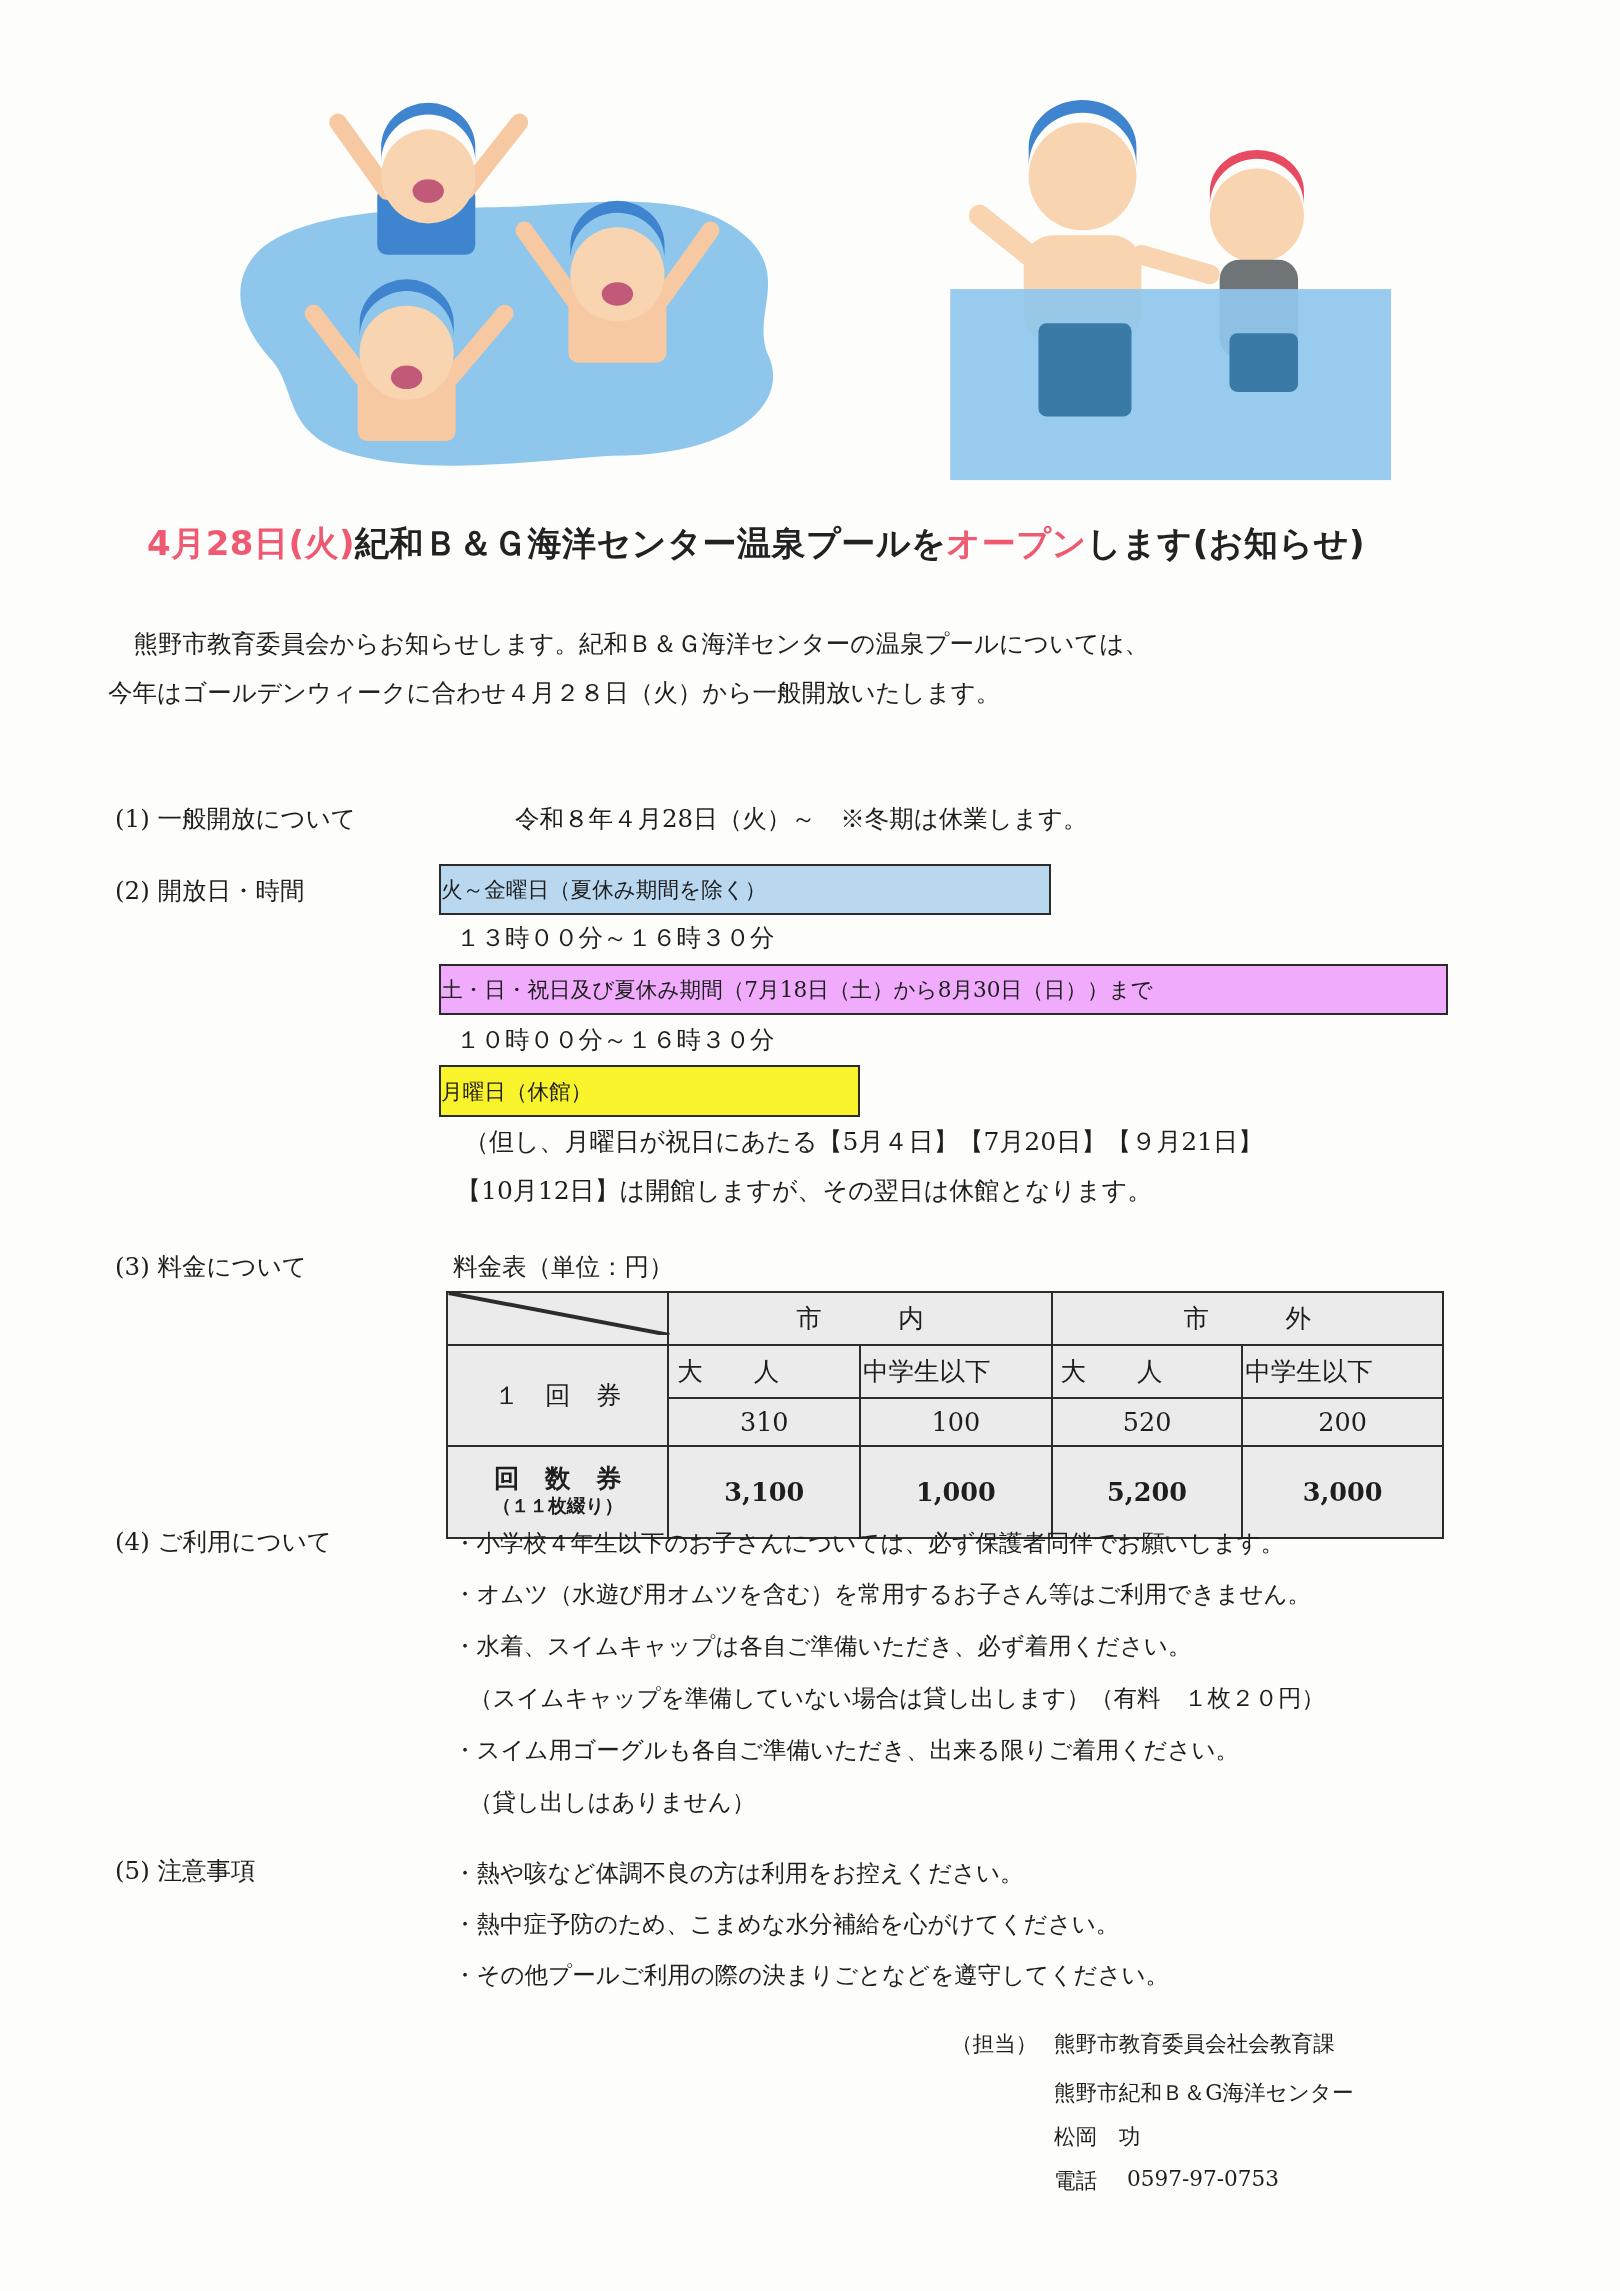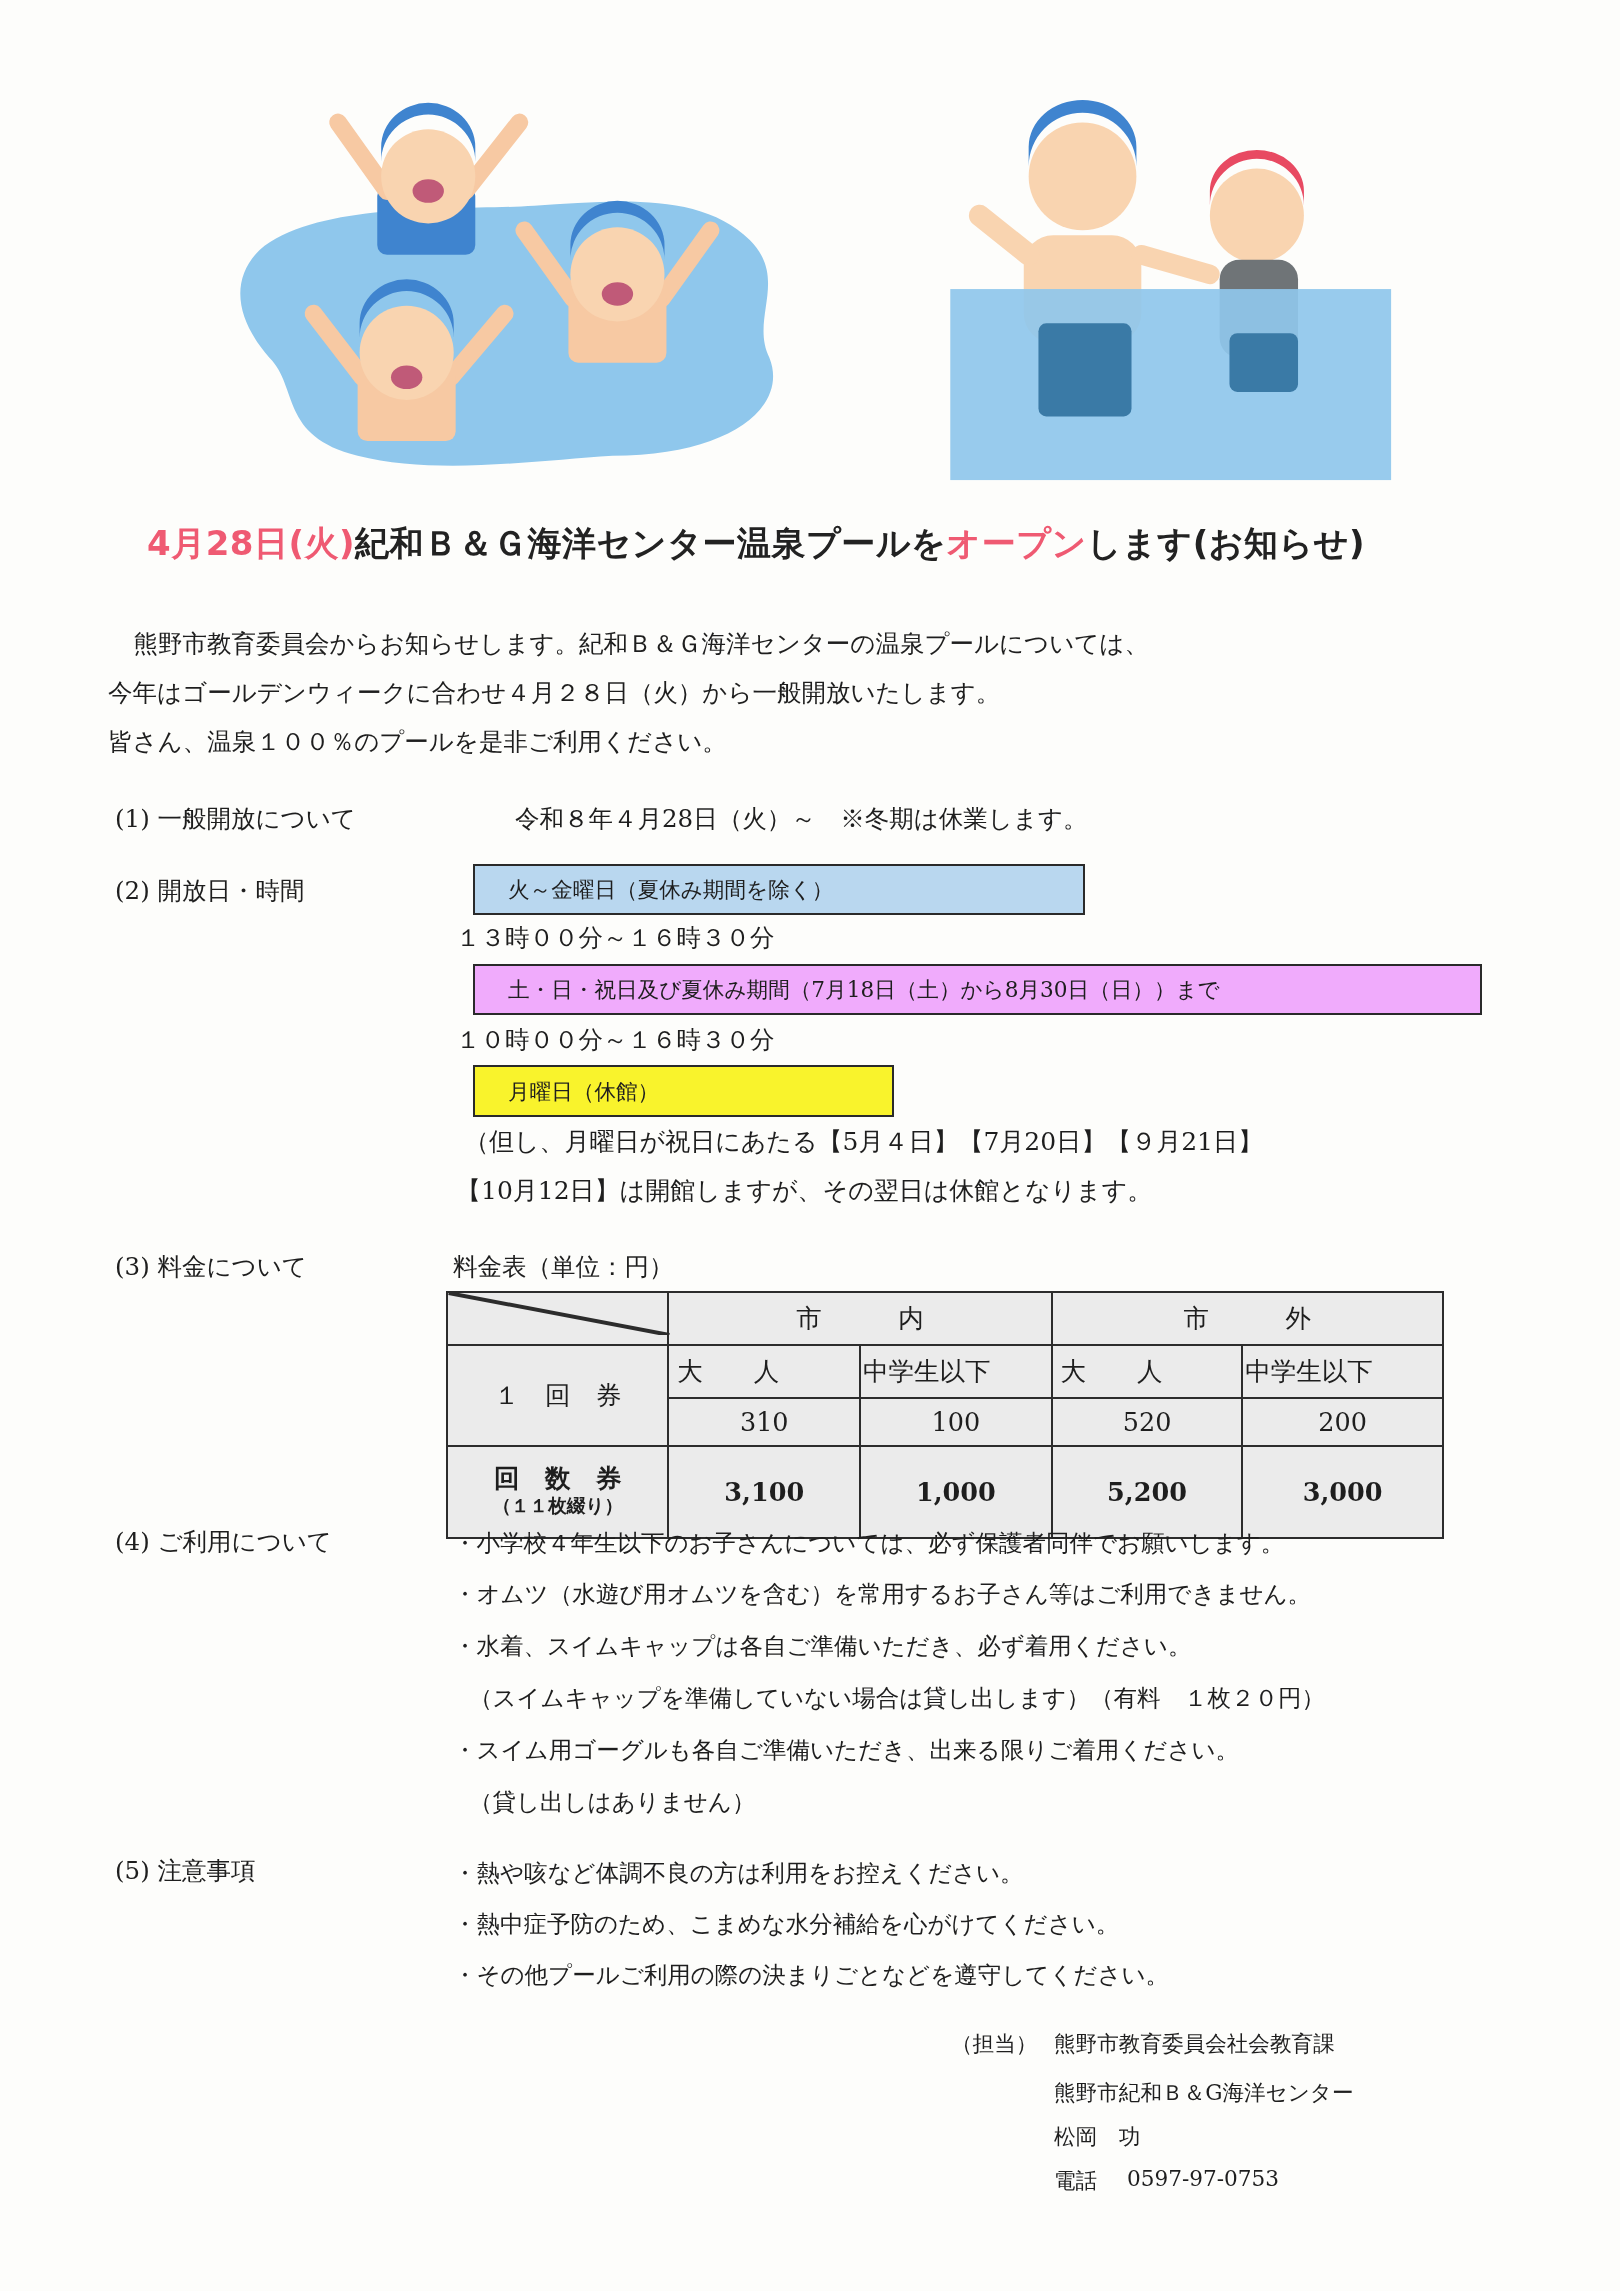--- a/index.html
+++ b/index.html
@@ -18,23 +18,22 @@
     font-family:"DejaVu Sans","Liberation Sans",sans-serif;
     font-weight:bold; font-size:34px; letter-spacing:0.5px; white-space:nowrap;
     color:#222;
   }
   .title .pink { color:#ef5a72; }
   .intro { font-size:24.5px; line-height:49px; white-space:nowrap; }
   .sec-label { font-size:24.5px; white-space:nowrap; }
   .body-text { font-size:24.5px; white-space:nowrap; }
   .box {
     position:absolute; border:2.9px solid #2a2a2a; box-sizing:border-box;
-    font-size:21.6px; padding-left:33px; display:flex; align-items:center;
+    font-size:21.6px; display:flex; align-items:center;
     white-space:nowrap;
-    margin-left:34px;
   }
   .box.blue { background:#b9d7ef; }
   .box.peach { background:#f0abfc; }
   .box.yellow { background:#f9f32c; }
   table.fee {
     position:absolute; left:446px; top:1291px; width:998px; height:203px;
     border-collapse:collapse; background:#ebebeb; font-size:25.5px;
   }
   table.fee td { border:2.9px solid #2c2c2c; text-align:center; padding:8px; }
   .diag { position:relative; }
@@ -90,21 +89,20 @@
   </svg>
 </div>
 
 <div class="abs title">
   <span class="pink">4月28日</span><span class="pink">(火)</span><span>紀和Ｂ＆Ｇ海洋センター温泉プールを</span><span class="pink">オープン</span><span>します(お知らせ)</span>
 </div>
 
 <div class="abs intro" style="left:108px;top:619px;">
   <div style="padding-left:25.5px;">熊野市教育委員会からお知らせします。紀和Ｂ＆Ｇ海洋センターの温泉プールについては、</div>
   <div>今年はゴールデンウィークに合わせ４月２８日（火）から一般開放いたします。</div>
-  <div>皆さん、温泉１００％のプールを是非ご利用ください。</div>
 </div>
 
 <div class="abs sec-label" style="left:115px;top:802px;">(1) 一般開放について</div>
 <div class="abs body-text" style="left:515px;top:802px;">令和８年４月28日（火）～　※冬期は休業します。</div>
 
 <div class="abs sec-label" style="left:115px;top:874px;text-align:right;">(2) 開放日・時間</div>
 <div class="box blue" style="left:439px;top:864px;width:612px;height:51px;">
   <span>火～金曜日（夏休み期間を除く）</span>
 </div>
 <div class="abs body-text" style="left:456px;top:921px;">１３時００分～１６時３０分</div>

